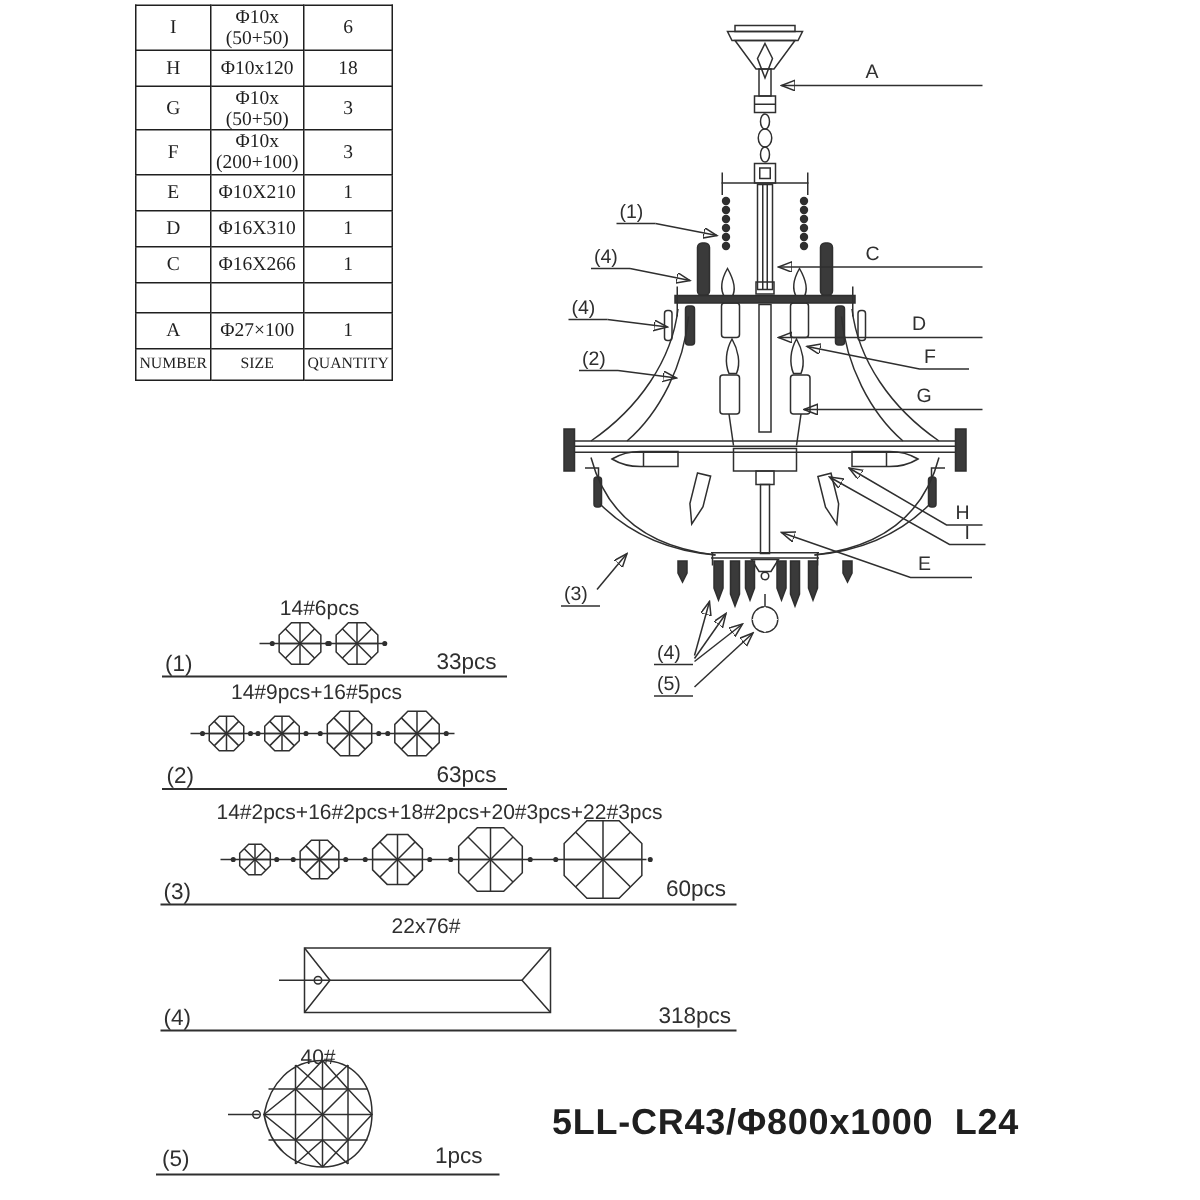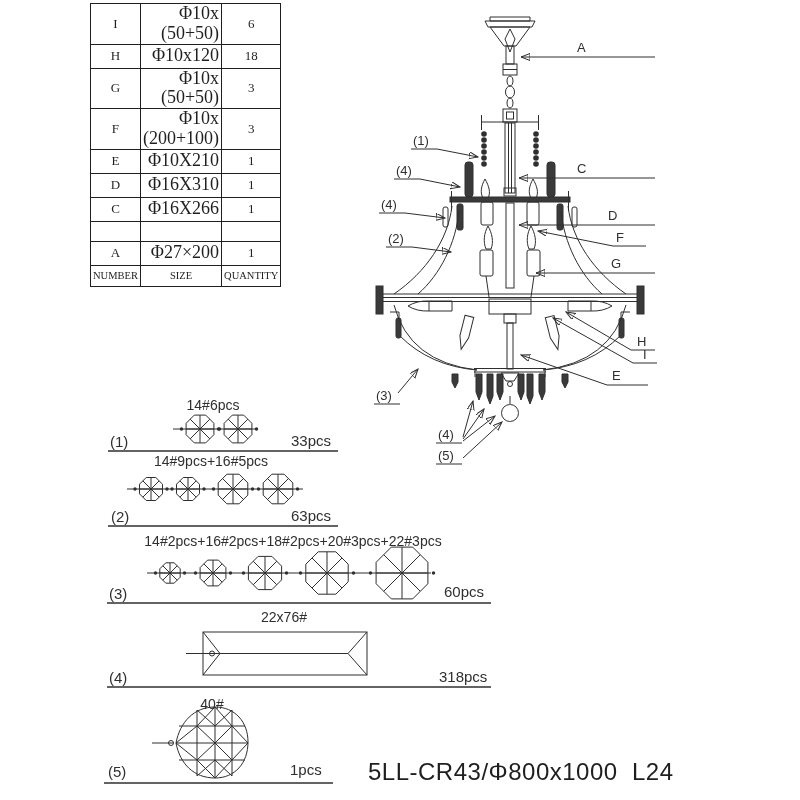--- a/index.html
+++ b/index.html
@@ -4,39 +4,39 @@
 <style>
   html,body{margin:0;padding:0;background:#fff;}
   #page{position:relative;width:800px;height:800px;background:#fff;overflow:hidden;
         font-family:"Liberation Sans",sans-serif;color:#2f2f2f;}
 
   
   .table-wrap{position:absolute;left:90px;top:3px;}
   .table-wrap table{border-collapse:collapse;font-family:"Liberation Serif",serif;}
   .table-wrap td{border:1px solid #1f1f1f;text-align:center;vertical-align:middle;
                  font-size:13px;height:23px;padding:0 2px;color:#1f1f1f;line-height:1.1;}
-  .table-wrap td.c-size{font-size:18px;text-align:right;}
+  .table-wrap td.c-size{font-size:13px;}
   .table-wrap tr.hdr td{font-size:10.5px;height:20px;}
   .table-wrap tr.empty td{height:19px;}
 
   
   svg.draw{position:absolute;}
   svg.draw path,svg.draw line,svg.draw rect,svg.draw circle,svg.draw ellipse,svg.draw polygon,svg.draw polyline{
      stroke:#2f2f2f;fill:none;stroke-width:1;}
   svg.draw .dk{fill:#3a3a3a;}
   svg.draw .dot{fill:#2f2f2f;stroke:none;}
   svg.draw text{stroke:none;fill:#2f2f2f;font-family:"Liberation Sans",sans-serif;font-size:13px;}
   svg.draw text.rid{font-size:15px;}
   svg.draw text.qty{font-size:15px;}
   svg.draw text.spec{font-size:14px;}
   svg.draw line.ul{stroke-width:1.3;}
   svg.draw .wfacet{stroke:#ffffff;stroke-width:0.7;}
 
-  .title{position:absolute;left:368px;top:758px;font-size:24px;letter-spacing:0.5px;
-         font-family:"Liberation Sans",sans-serif;color:#1f1f1f;white-space:pre;font-weight:400;}
+  .title{position:absolute;left:368px;top:735px;font-size:24px;letter-spacing:0.5px;
+         font-family:"Liberation Sans",sans-serif;color:#1f1f1f;white-space:pre;font-weight:700;}
 </style>
 </head>
 <body>
 
 <div id="page">
 
   <div class="table-wrap">
     <table>
       <colgroup>
           <col style="width:38px">
@@ -79,21 +79,21 @@
             <td class="c-size">Φ16X266</td>
             <td class="c-quantity">1</td>
           </tr>
           <tr class="empty">
             <td class="c-number"></td>
             <td class="c-size"></td>
             <td class="c-quantity"></td>
           </tr>
           <tr>
             <td class="c-number">A</td>
-            <td class="c-size">Φ27×200</td>
+            <td class="c-size">Φ27×100</td>
             <td class="c-quantity">1</td>
           </tr>
           <tr class="hdr">
             <td>NUMBER</td>
             <td>SIZE</td>
             <td>QUANTITY</td>
           </tr>
         </tbody>
     </table>
   </div>

